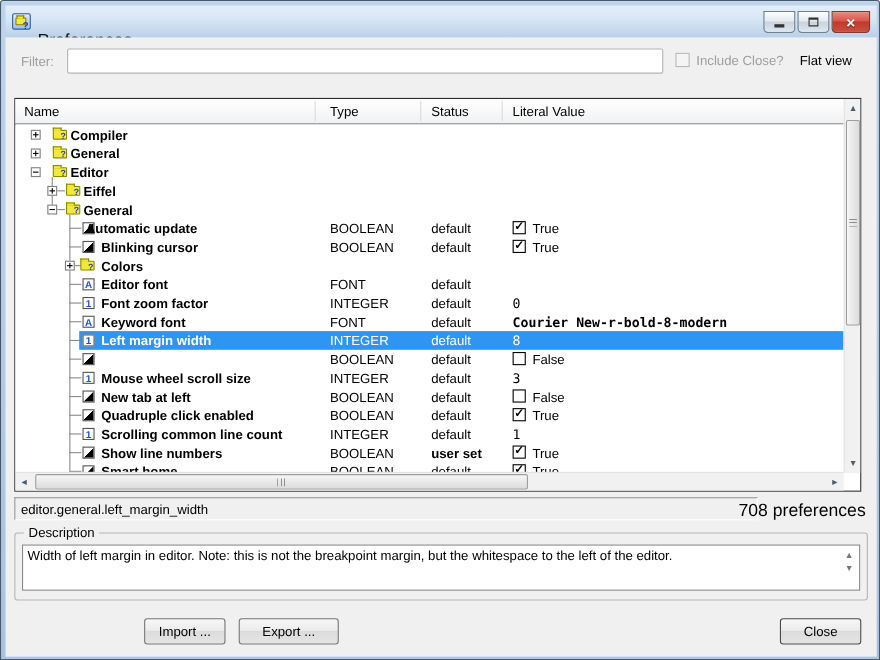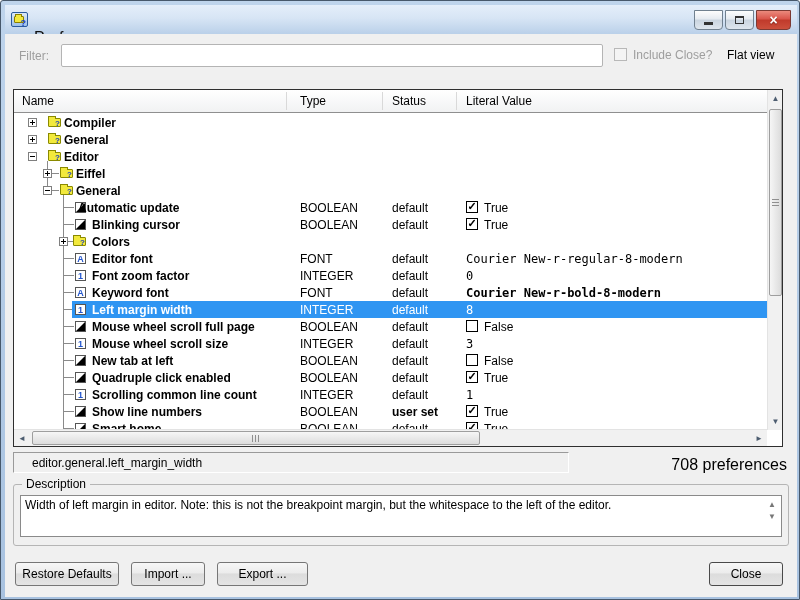--- a/index.html
+++ b/index.html
@@ -80,23 +80,23 @@
     background:linear-gradient(to right,#f6f6f6,#dcdcdc); border:1px solid #9e9e9e; border-radius:2px; }
   #vthumb .grip { position:absolute; left:2px; top:50%; margin-top:-4px; width:7px; height:7px;
     background:repeating-linear-gradient(to bottom,#8f8f8f 0 1px,transparent 1px 3px); }
   #hscroll { position:absolute; left:0; bottom:0; width:753px; height:17px; background:#f1f1f1; border-top:1px solid #e3e3e3; }
   .harrow { position:absolute; top:0; width:16px; height:17px; color:#4d5d70; font-size:8px; text-align:center; line-height:17px; }
   #hthumb { position:absolute; left:18px; top:1px; width:448px; height:14px;
     background:linear-gradient(to bottom,#f6f6f6,#dcdcdc); border:1px solid #9e9e9e; border-radius:2px; }
   #hthumb .grip { position:absolute; top:3px; left:50%; margin-left:-4px; width:8px; height:7px;
     background:repeating-linear-gradient(to right,#8f8f8f 0 1px,transparent 1px 3px); }
   
-  #status-field { position:absolute; left:8px; top:418px; width:556px; height:21px;
+  #status-field { position:absolute; left:8px; top:418px; width:676px; height:21px;
     background:#f0f0f0; border:1px solid #9a9a9a; border-bottom-color:#fff; border-right-color:#fff;
-    font-size:12px; padding:3px 18px; color:#000; }
+    font-size:12px; padding:3px 5px; color:#000; }
   #pref-count { position:absolute; right:10px; top:422px; font-size:16px; color:#000; }
   
   #desc-group { position:absolute; left:8px; top:450px; width:776px; height:62px;
     border:1px solid #b5b5b5; border-radius:3px; }
   #desc-label { position:absolute; left:8px; top:-8px; background:#f0f0f0; padding:0 4px; font-size:12px; color:#000; }
   #desc-box { position:absolute; left:6px; top:10px; right:6px; height:42px; background:#fff;
     border:1px solid #8a8a8a; font-size:12px; color:#000; padding:2px 20px 2px 4px; }
   #desc-arrows { position:absolute; right:2px; top:3px; width:14px; text-align:center; color:#777; font-size:8px; line-height:12px; }
   
   .btn { position:absolute; top:528px; height:24px; border:1px solid #767676; border-radius:3px;
@@ -243,21 +243,20 @@
             <div class="folder" style="left: 59px;">
               <div class="q">?</div>
             </div>
             <div class="lbl" style="left: 78px;">Colors</div>
           </div>
           <div class="row" style="top: 136px;">
             <div class="ticon" style="left: 61px;">A</div>
             <div class="lbl" style="left: 78px;">Editor font</div>
             <div class="cell" style="left: 286px;">FONT</div>
             <div class="cell" style="left: 378px;">default</div>
-            <div class="cell mono" style="left: 452px;">Courier New-r-regular-8-modern</div>
           </div>
           <div class="row" style="top: 153px;">
             <div class="ticon" style="left: 61px;">1</div>
             <div class="lbl" style="left: 78px;">Font zoom factor</div>
             <div class="cell" style="left: 286px;">INTEGER</div>
             <div class="cell" style="left: 378px;">default</div>
             <div class="cell mono" style="left: 452px;">0</div>
           </div>
           <div class="row" style="top: 170px;">
             <div class="ticon" style="left: 61px;">A</div>
@@ -269,21 +268,20 @@
           <div class="row selected" style="top: 187px;">
             <div class="sel"></div>
             <div class="ticon" style="left: 61px;">1</div>
             <div class="lbl" style="left: 78px;">Left margin width</div>
             <div class="cell" style="left: 286px;">INTEGER</div>
             <div class="cell" style="left: 378px;">default</div>
             <div class="cell mono" style="left: 452px;">8</div>
           </div>
           <div class="row" style="top: 204px;">
             <div class="ticon bool" style="left: 61px;"></div>
-            <div class="lbl" style="left: 78px;">Mouse wheel scroll full page</div>
             <div class="cell" style="left: 286px;">BOOLEAN</div>
             <div class="cell" style="left: 378px;">default</div>
             <div class="cb" style="left: 452px;"></div>
             <div class="cell" style="left: 470px;">False</div>
           </div>
           <div class="row" style="top: 221px;">
             <div class="ticon" style="left: 61px;">1</div>
             <div class="lbl" style="left: 78px;">Mouse wheel scroll size</div>
             <div class="cell" style="left: 286px;">INTEGER</div>
             <div class="cell" style="left: 378px;">default</div>
@@ -358,18 +356,17 @@
       <div id="desc-label">Description</div>
       <div id="desc-box">
         <span>Width of left margin in editor.  Note: this is not the breakpoint margin, but the whitespace to the left of the editor.</span>
         <div id="desc-arrows">
           <div>▲</div>
           <div>▼</div>
         </div>
       </div>
     </div>
 
-    <div class="btn" id="btn-restore">Restore Defaults</div>
     <div class="btn" id="btn-import">Import ...</div>
     <div class="btn" id="btn-export">Export ...</div>
     <div class="btn" id="btn-close2">Close</div>
   </div>
 </div>
 
 </body></html>

